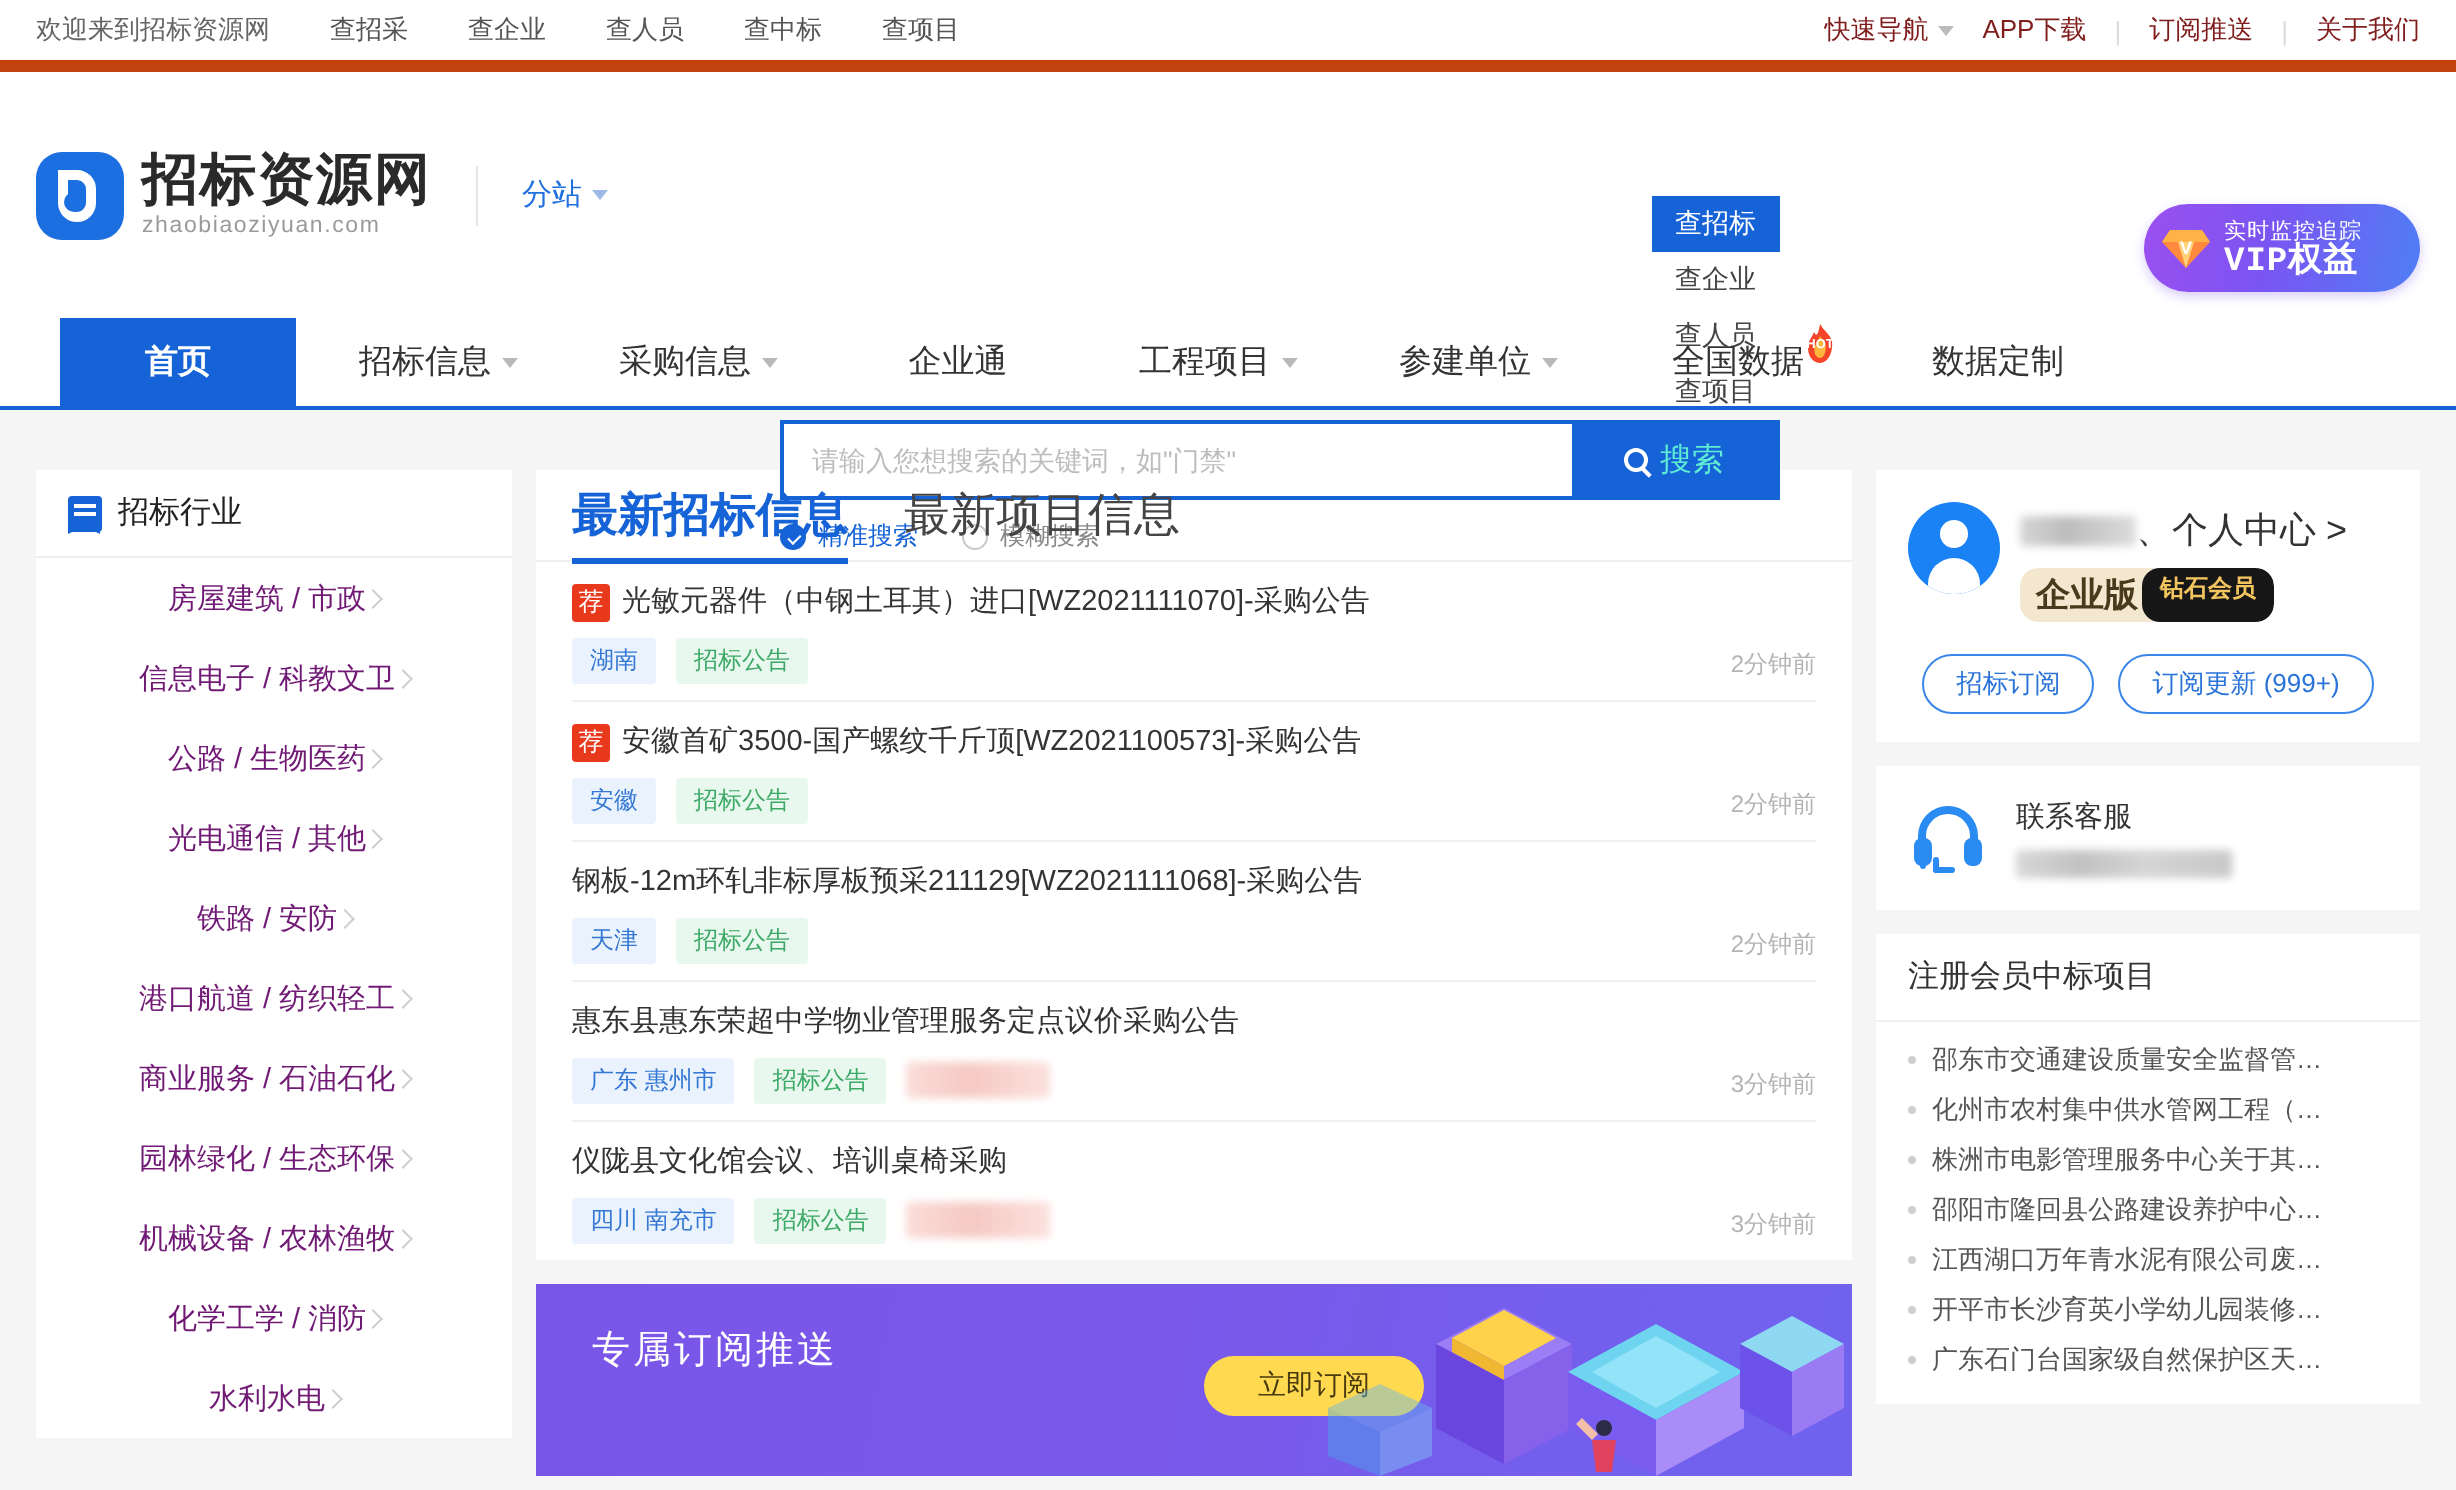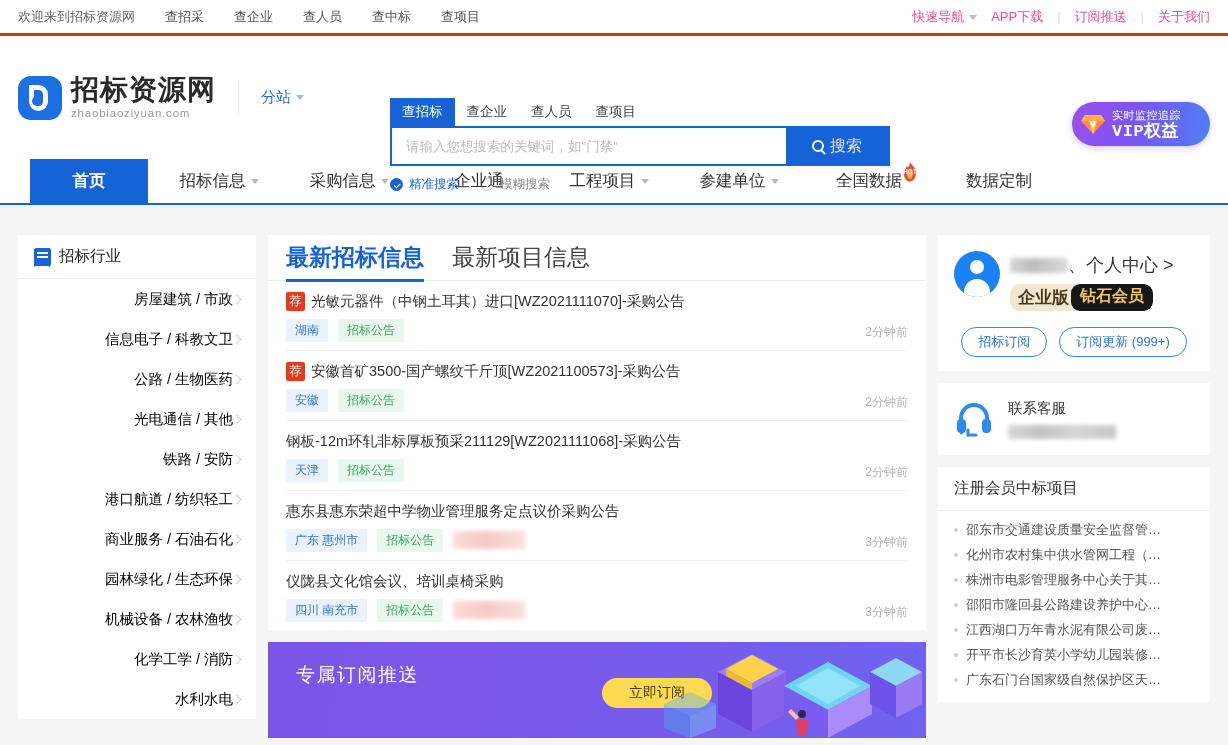--- a/index.html
+++ b/index.html
@@ -8,29 +8,29 @@
     overflow: hidden;
     background: #f5f5f5;
     font-family: "Liberation Sans", "DejaVu Sans", sans-serif;
     color: #333;
     -webkit-font-smoothing: antialiased;
   }
   .page { width: 1228px; height: 745px; position: relative; background: #f5f5f5; }
 
   
   .topbar {
-    height: 36px; background: #fff; border-bottom: 3px solid #c2410c;
+    height: 36px; background: #fff; border-bottom: 6px solid #c2410c;
     display: flex; align-items: center; padding: 0 18px;
     font-size: 13px; color: #666;
   }
   .topbar-left { display: flex; align-items: center; gap: 30px; }
   .topbar-left .welcome { color: #666; }
   .topbar-left a { color: #555; text-decoration: none; }
   .topbar-right { margin-left: auto; display: flex; align-items: center; gap: 14px; }
-  .topbar-right a { color: #ec4899; text-decoration: none; }
+  .topbar-right a { color: #7f1d1d; text-decoration: none; }
   .topbar-right .sep { color: #ddd; }
   .caret-down {
     display: inline-block; width: 0; height: 0; margin-left: 5px;
     border-left: 4px solid transparent; border-right: 4px solid transparent;
     border-top: 5px solid #bbb; vertical-align: middle;
   }
 
   
   .header {
     height: 123px; background: #fff; position: relative;
@@ -58,37 +58,37 @@
   }
   .logo-sub {
     font-size: 11.5px; color: #9a9a9a; letter-spacing: .8px; margin-top: 4px;
   }
   .brand-divider { width: 1px; height: 30px; background: #e6e6e6; margin: 0 22px; }
   .subsite { font-size: 15px; color: #2070df; display: flex; align-items: center; }
   .subsite .caret-down { border-top-color: #9dbbe8; }
 
   
   .search-wrap { position: absolute; left: 390px; top: 62px; width: 500px; }
-  .search-tabs { display: flex; gap: 0; align-items: flex-end; }
+  .search-tabs { display: flex; gap: 0; align-items: flex-end; flex-direction: column; }
   .search-tab {
     font-size: 13.5px; color: #444; padding: 5px 12px 5px; cursor: pointer;
     background: transparent;
   }
   .search-tab.active { background: #1563d6; color: #fff; font-weight: normal; }
   .search-box {
     display: flex; margin-top: 0; border: 2px solid #1563d6; height: 40px;
     background: #fff; width: 500px;
   }
   .search-input {
     flex: 1; border: 0; outline: 0; padding: 0 14px; font-size: 13.5px;
     color: #333; font-family: inherit; background: #fff;
   }
   .search-input::placeholder { color: #bdbdbd; }
   .search-btn {
-    width: 102px; background: #1563d6; border: 0; color: #e5e5e5; cursor: pointer;
+    width: 102px; background: #1563d6; border: 0; color: #5eead4; cursor: pointer;
     font-size: 16px; font-family: inherit; display: flex; align-items: center;
     justify-content: center; gap: 6px;
   }
   .mag {
     width: 12px; height: 12px; border: 2px solid #fff; border-radius: 50%;
     position: relative; display: inline-block;
   }
   .mag::after {
     content: ""; position: absolute; right: -4px; bottom: -3px;
     width: 6px; height: 2px; background: #fff; transform: rotate(45deg);
@@ -161,21 +161,21 @@
     content: ""; position: absolute; left: 3px; top: 4px; width: 11px; height: 2px;
     background: #fff; box-shadow: 0 4px 0 #fff;
   }
   .bookmark-icon::after {
     content: ""; position: absolute; left: 0; bottom: -1px; width: 0; height: 0;
     border-left: 8.5px solid #1563d6; border-right: 8.5px solid #1563d6;
     border-bottom: 4px solid transparent;
   }
   .sidebar-item {
     height: 40px; display: flex; align-items: center; padding: 0 16px;
-    font-size: 14.5px; color: #000000; cursor: pointer; justify-content: flex-end;
+    font-size: 14.5px; color: #701a75; cursor: pointer; justify-content: center;
   }
   .chev-right {
     width: 7px; height: 7px; border-top: 1.5px solid #cfcfcf;
     border-right: 1.5px solid #cfcfcf; transform: rotate(45deg); flex: 0 0 7px;
   }
 
   
   .center { flex: 1 1 auto; min-width: 0; }
   .panel { background: #fff; }
   .list-tabs {
@@ -265,21 +265,21 @@
     background: linear-gradient(90deg,#d6d6d6,#bcbcbc 40%,#dcdcdc);
     filter: blur(2.2px);
   }
   .center-link { color: #333; font-size: 18px; cursor: pointer; white-space: nowrap; }
   .member-badges { display: flex; margin-top: 7px; border-radius: 9px; overflow: hidden; width: max-content; }
   .badge-ent {
     background: #f3e7cf; color: #4a3a1c; font-size: 17px; padding: 2px 8px;
     border-radius: 9px 0 0 9px; font-weight: bold;
   }
   .badge-vip {
-    background: #171717; color: #f3c55e; font-size: 16px; padding: 2px 9px;
+    background: #171717; color: #f3c55e; font-size: 12px; padding: 2px 9px;
     border-radius: 9px; margin-left: -6px; font-weight: bold;
   }
   .user-btns { display: flex; gap: 12px; margin-top: 16px; justify-content: center; }
   .pill-btn {
     border: 1px solid #3a86e8; color: #2a73d8; background: #fff;
     border-radius: 16px; height: 30px; padding: 0 16px; font-size: 13px;
     cursor: pointer; font-family: inherit;
   }
   .support-card { padding: 16px; display: flex; align-items: center; gap: 14px; }
   .headset { width: 40px; height: 38px; flex: 0 0 40px; }

